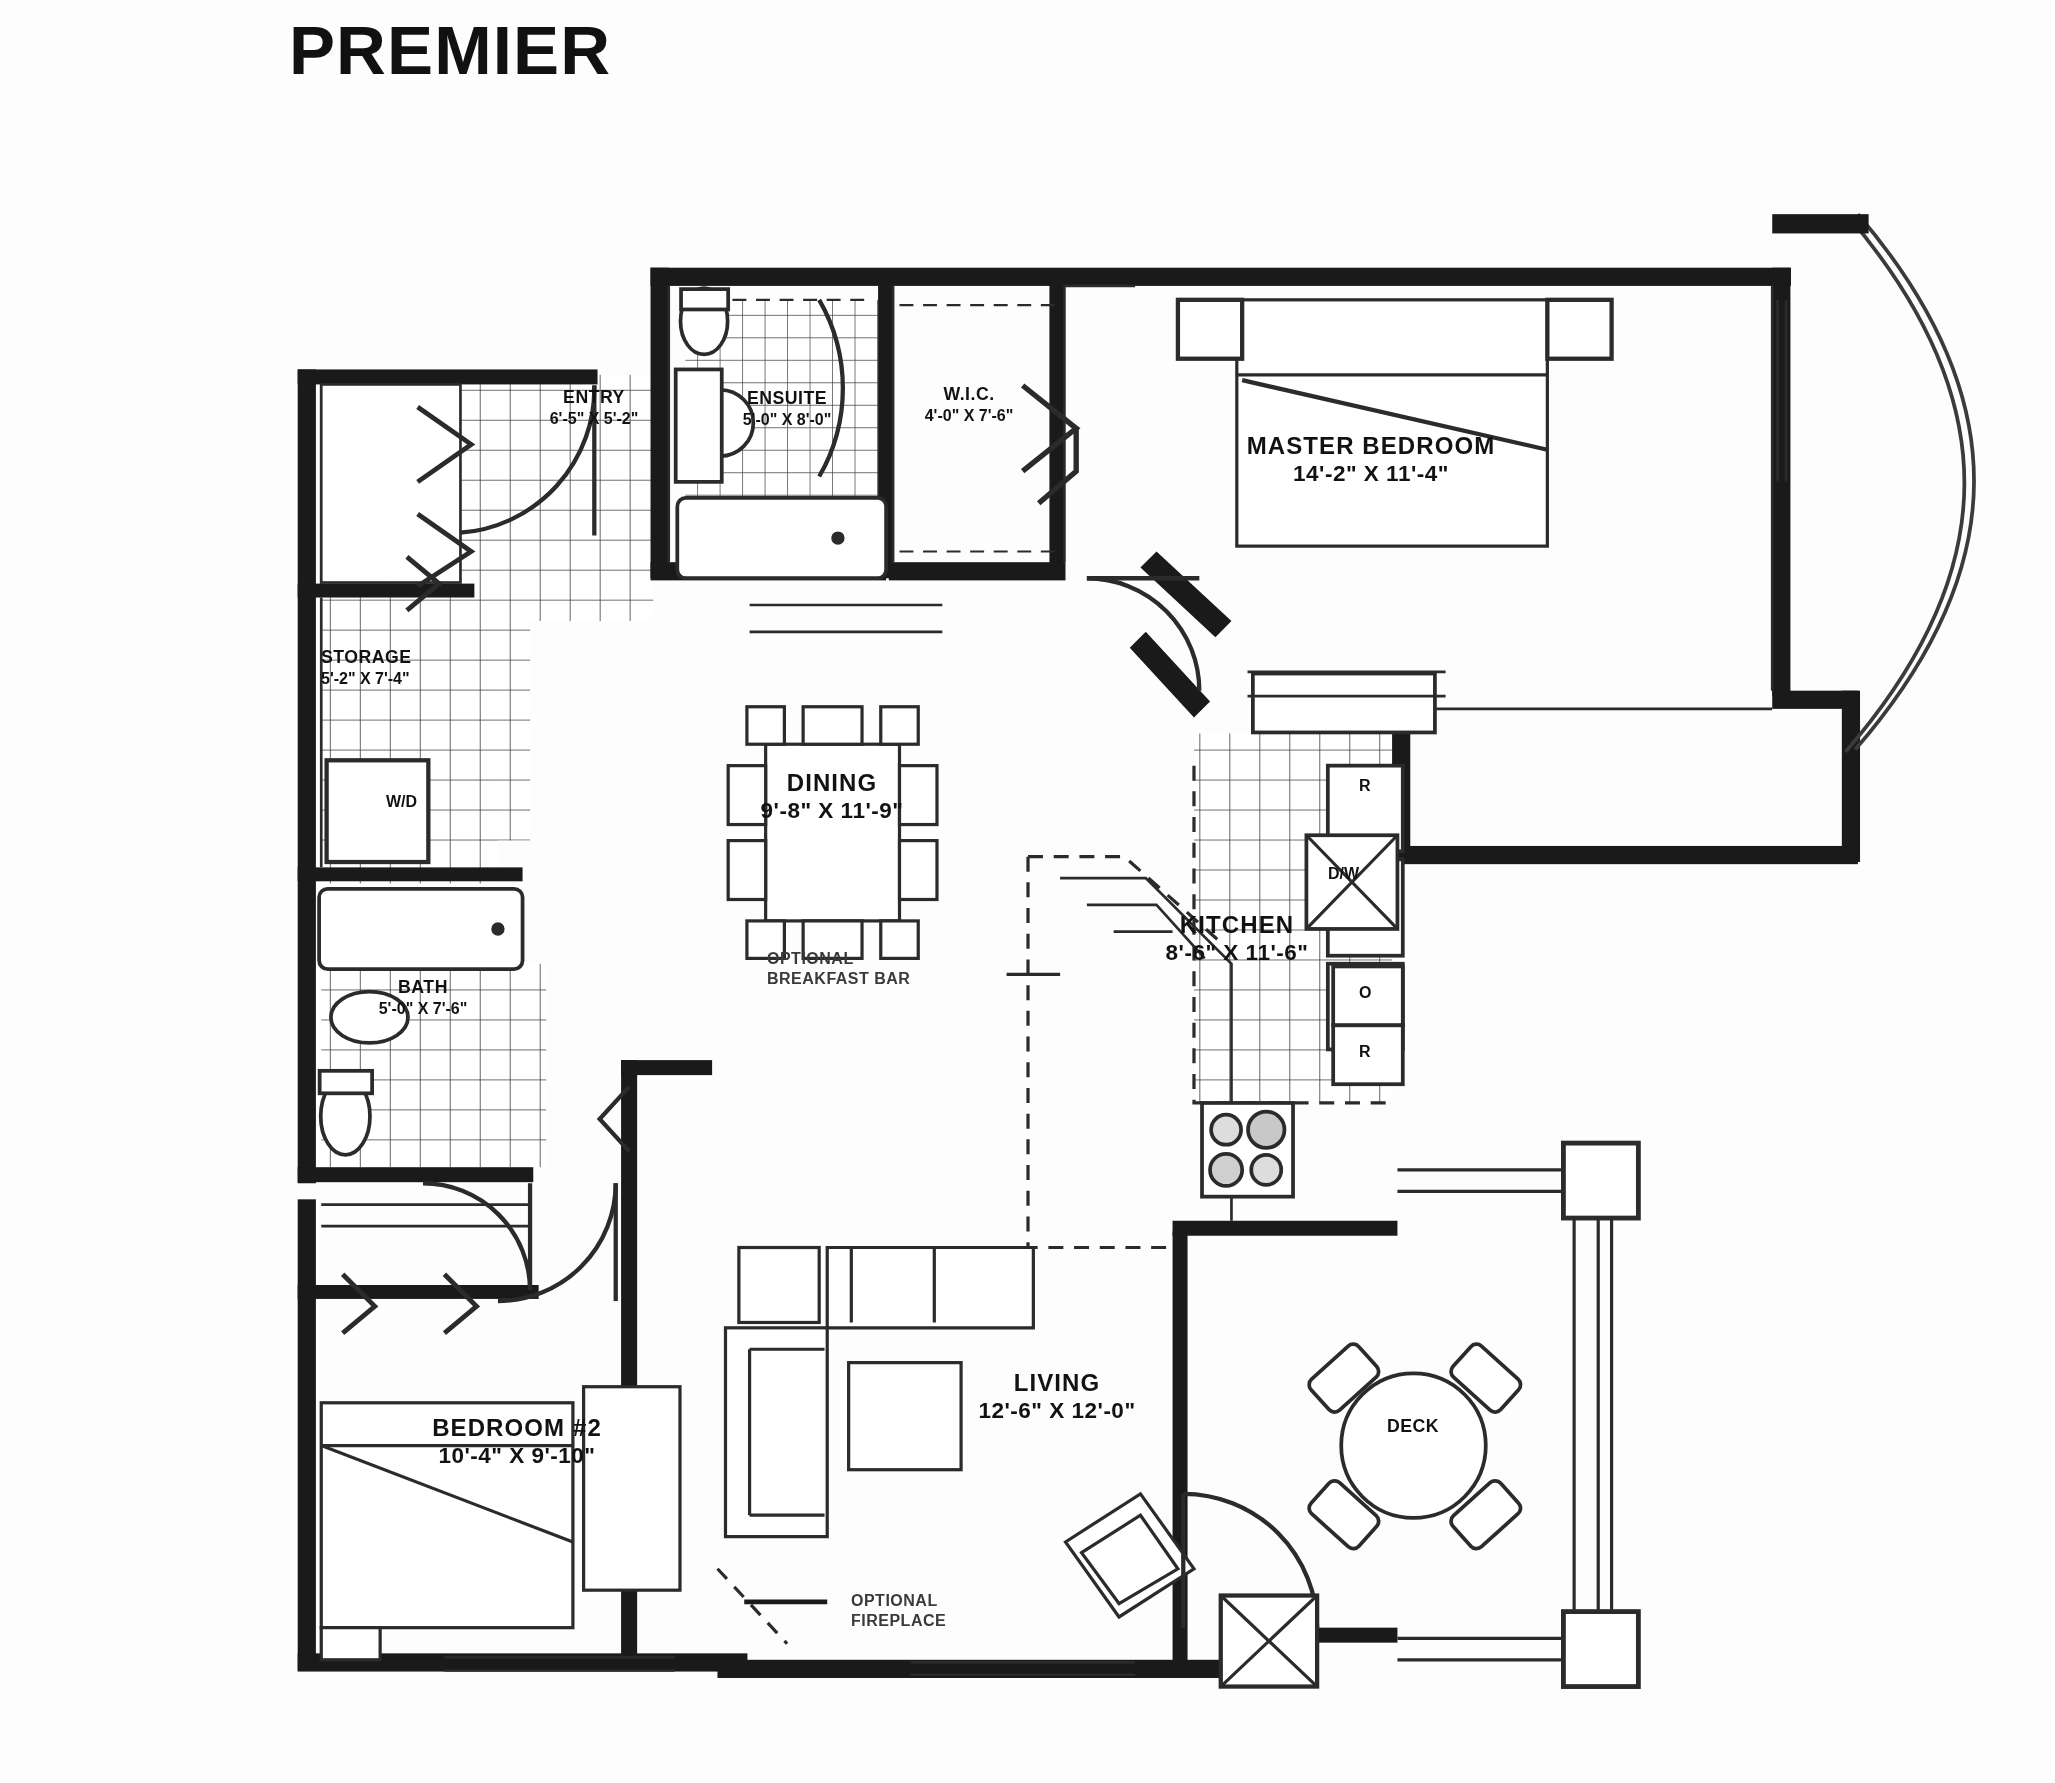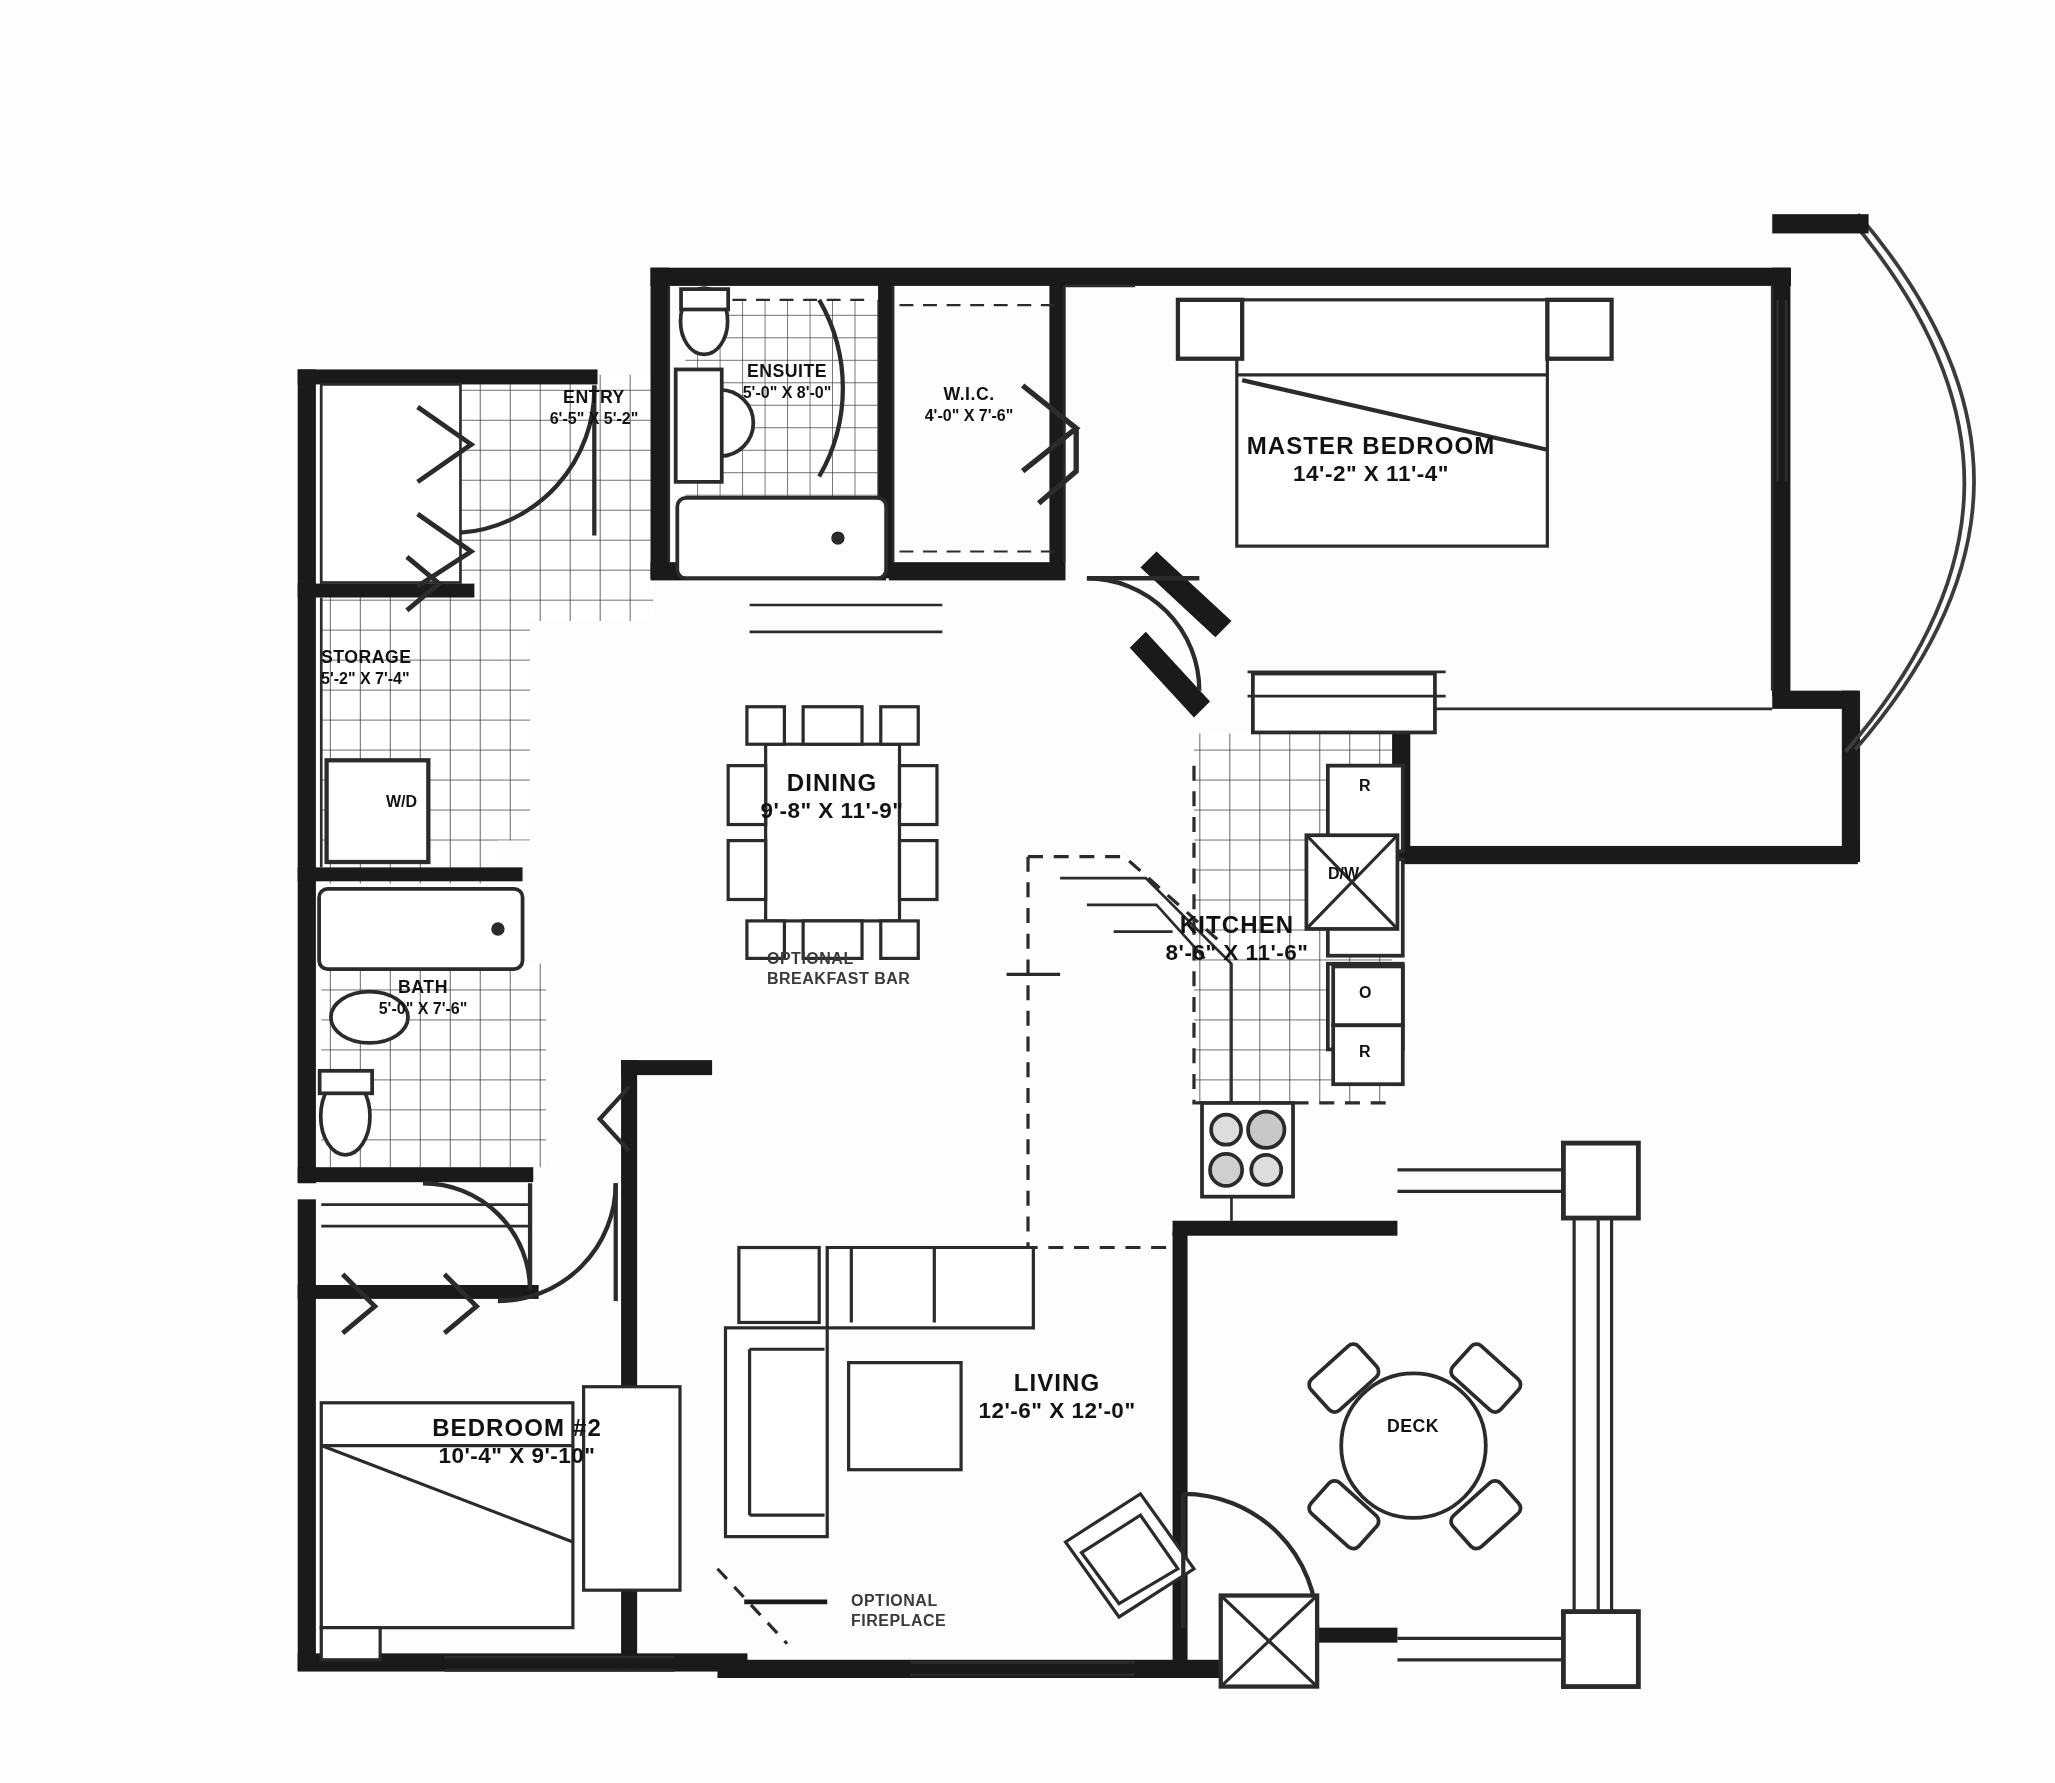--- a/index.html
+++ b/index.html
@@ -40,20 +40,21 @@
   .note{position:absolute;font-size:16px;font-weight:700;line-height:1.25;letter-spacing:0.5px;color:#3a3a3a;white-space:nowrap;}
   .appliance{position:absolute;font-size:16px;font-weight:700;color:#111;}
 </style>
 </head>
 <body>
 
 <div id="stage">
 
 
   <div id="title-block">
+    <div class="title-line">PREMIER</div>
   </div>
 
   <div id="plan">
   <svg width="2056" height="1784" viewBox="0 0 3840 3332">
     <defs>
 
       <pattern id="tile" width="56" height="56" patternUnits="userSpaceOnUse">
         <rect width="56" height="56" fill="#ffffff"></rect>
         <path d="M0 0 H56 M0 0 V56" stroke="#3f3f3f" stroke-width="3"></path>
       </pattern>
@@ -367,21 +368,21 @@
   <div class="lbl small center" style="left:594px;top:387px;">
     <span class="nm">ENTRY</span>
     <span class="dim">6'-5" X 5'-2"</span>
   </div>
 
   <div class="lbl small" style="left:321px;top:647px;">
     <span class="nm">STORAGE</span>
     <span class="dim">5'-2" X 7'-4"</span>
   </div>
 
-  <div class="lbl small center" style="left:787px;top:361px;">
+  <div class="lbl small center" style="left:787px;top:388px;">
     <span class="nm">ENSUITE</span>
     <span class="dim">5'-0" X 8'-0"</span>
   </div>
 
   <div class="lbl small center" style="left:969px;top:384px;">
     <span class="nm">W.I.C.</span>
     <span class="dim">4'-0" X 7'-6"</span>
   </div>
 
   <div class="lbl center" style="left:1371px;top:431px;">

